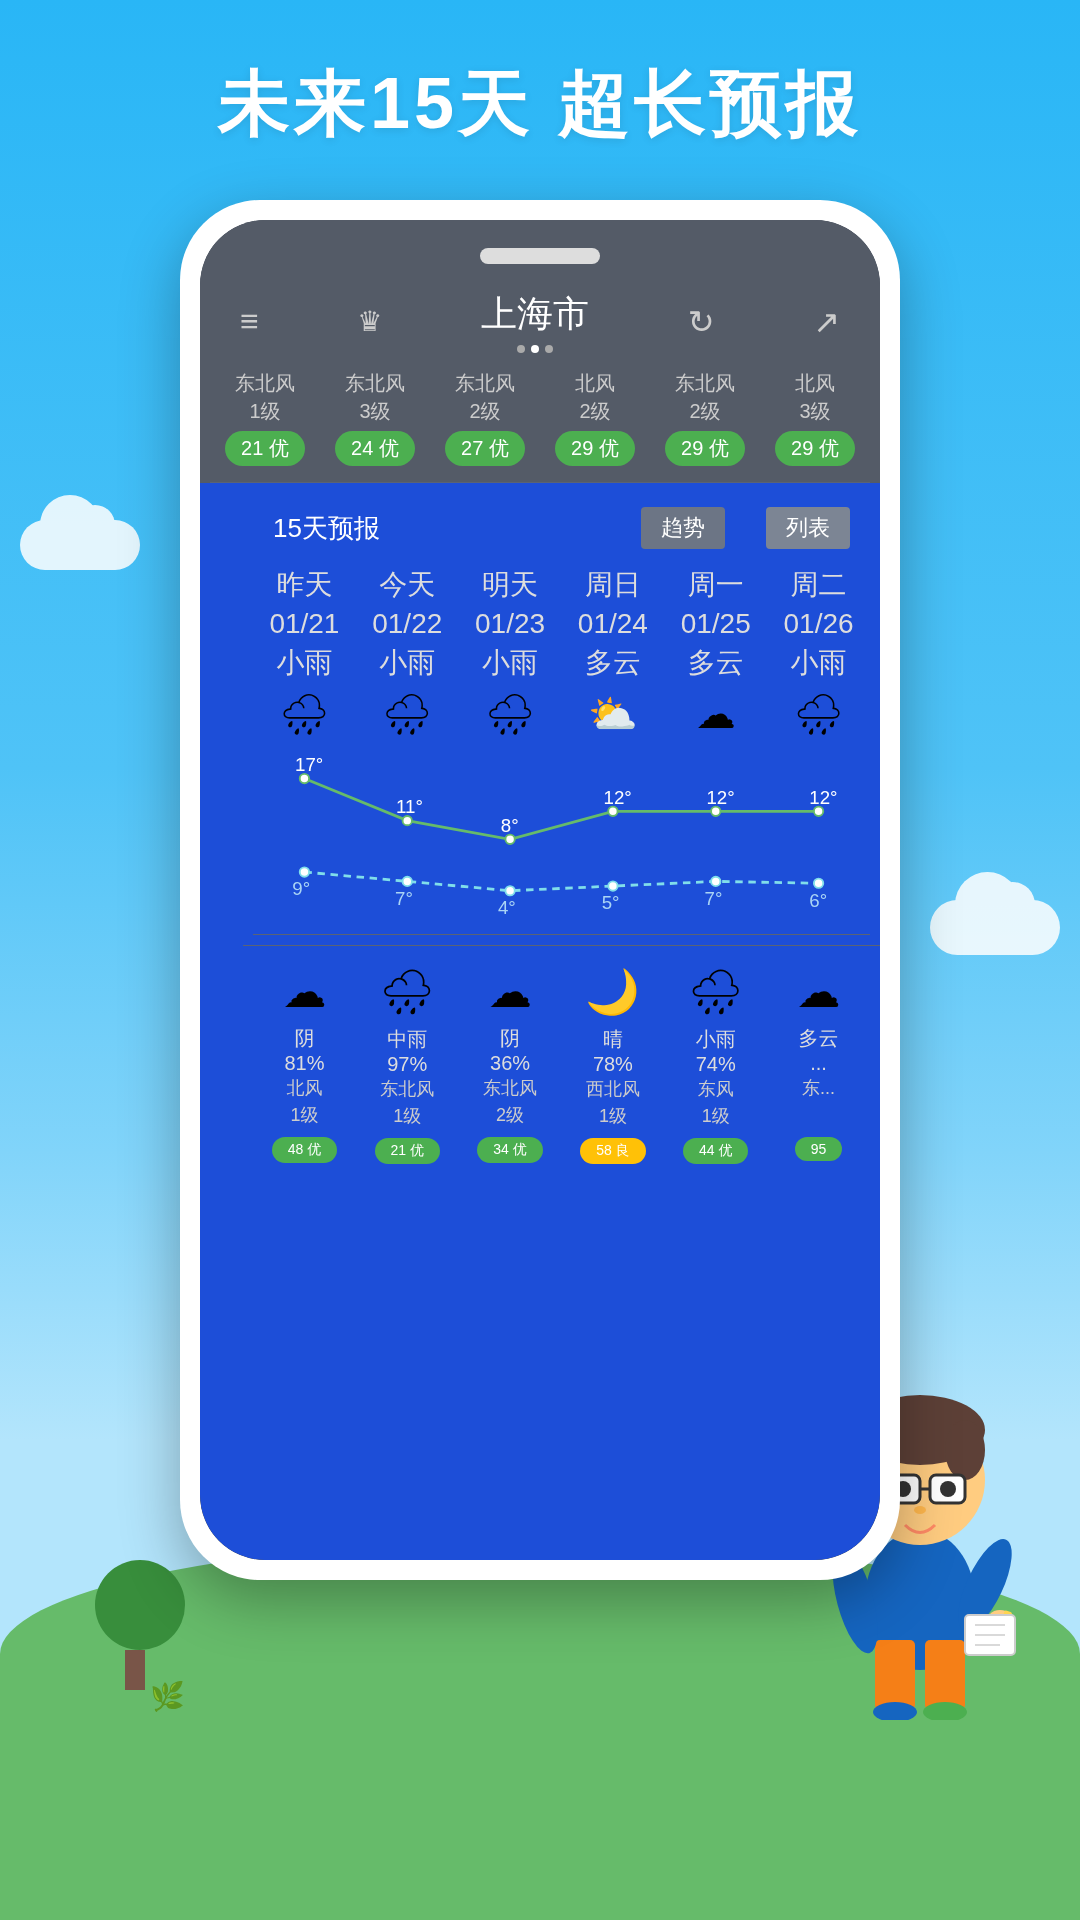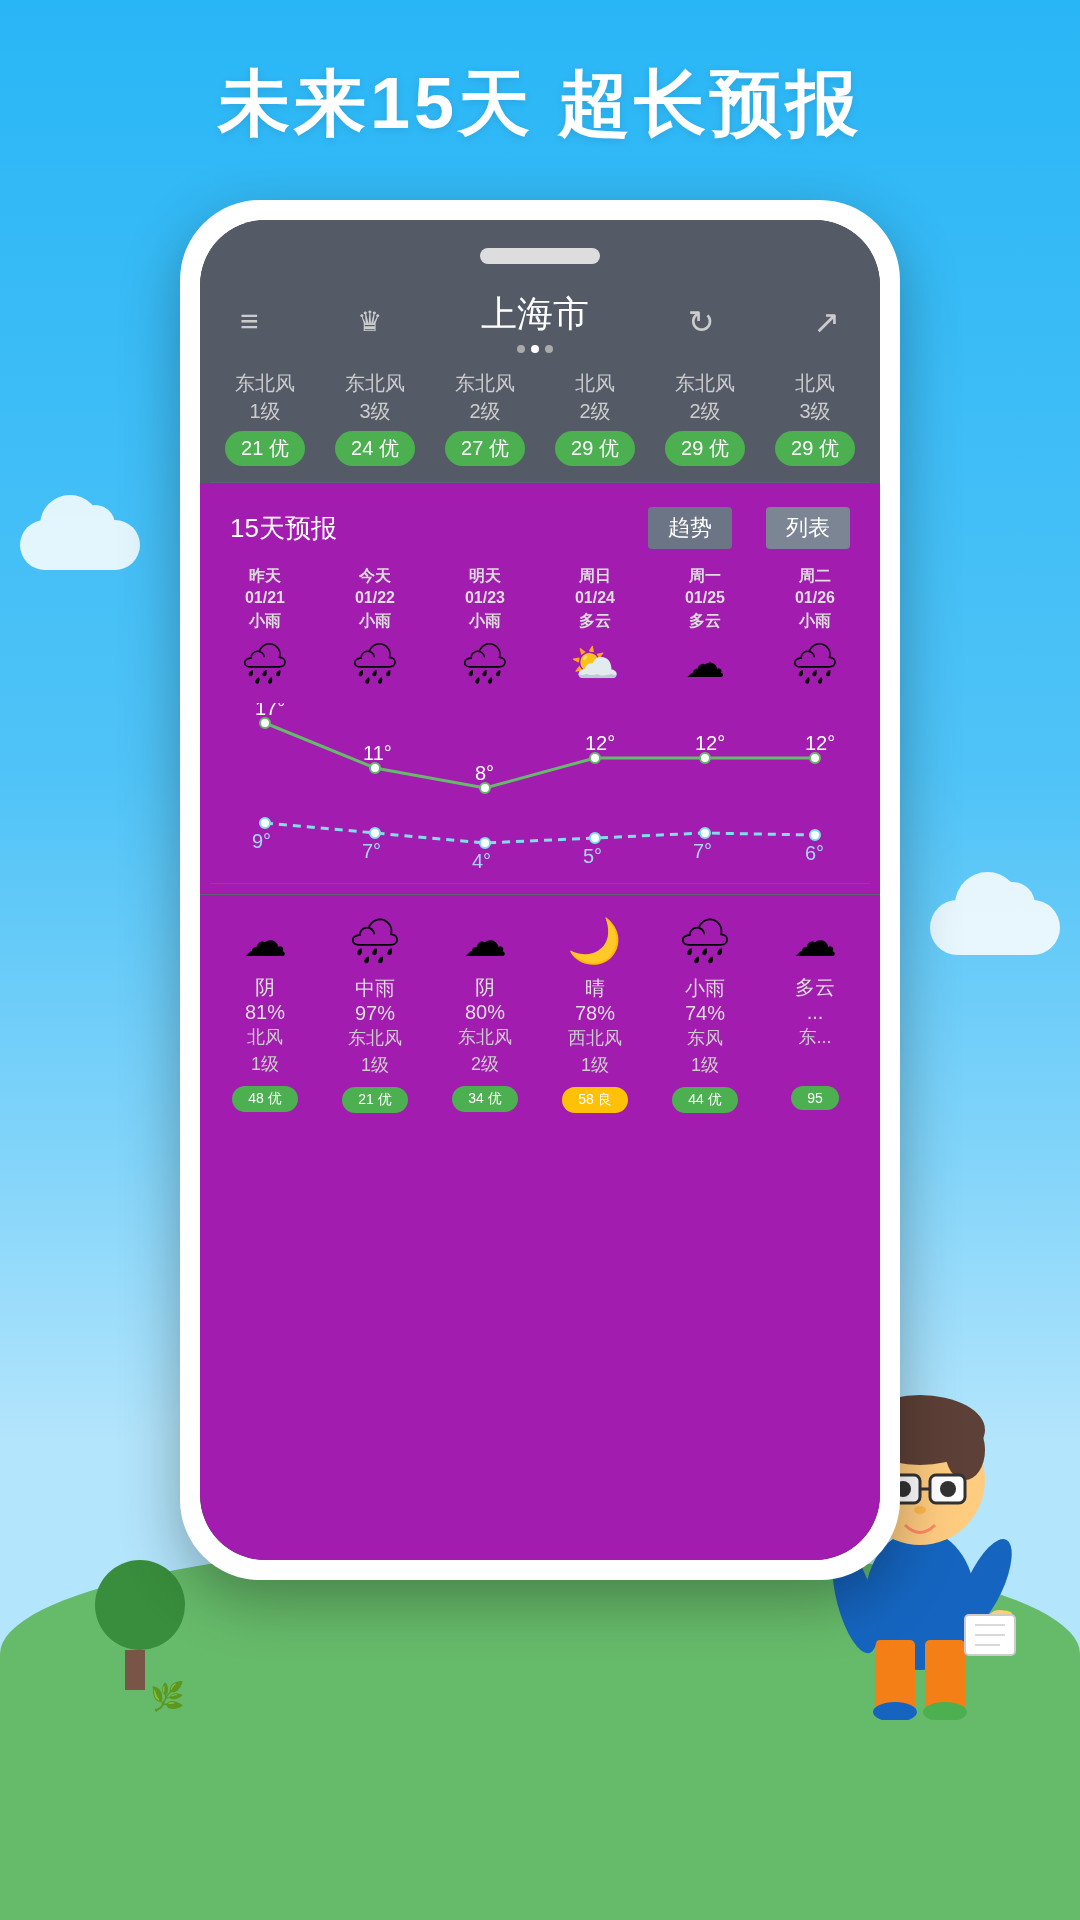--- a/index.html
+++ b/index.html
@@ -143,37 +143,38 @@
       background: #4caf50;
       color: white;
       border-radius: 20px;
       padding: 4px 16px;
       font-size: 20px;
       margin-top: 6px;
     }
 
     
     .forecast-section {
-      background: #a21caf;
+      background: #1d4ed8;
       flex: 1;
       overflow: hidden;
+      padding-left: 43px;
     }
     .forecast-header {
       display: flex;
       justify-content: space-between;
       align-items: center;
       padding: 24px 30px 16px;
     }
     .forecast-title {
       color: white;
       font-size: 26px;
     }
     .forecast-tabs {
       display: flex;
-      gap: 5px;
+      gap: 12px;
     }
     .forecast-tab {
       background: #6c7585;
       color: white;
       padding: 6px 20px;
       font-size: 22px;
       border-radius: 4px;
     }
     .forecast-tab.active {
       background: #7c8594;
@@ -185,23 +186,22 @@
       display: flex;
       padding: 0 10px;
       margin-bottom: 8px;
     }
     .day-col {
       flex: 1;
       text-align: center;
     }
     .day-label {
       color: #ddd;
-      font-size: 16px;
+      font-size: 28px;
       line-height: 1.4;
-      font-weight: bold;
     }
     .weather-icon {
       font-size: 40px;
       display: block;
       margin: 8px 0;
       text-align: center;
     }
 
     
     .chart-area {
@@ -546,21 +546,21 @@
           <div class="detail-col">
             <span class="detail-icon">🌧</span>
             <div class="detail-type">中雨</div>
             <div class="detail-humidity">97%</div>
             <div class="detail-wind">东北风<br>1级</div>
             <div class="detail-badge">21 优</div>
           </div>
           <div class="detail-col">
             <span class="detail-icon">☁</span>
             <div class="detail-type">阴</div>
-            <div class="detail-humidity">80%</div>
+            <div class="detail-humidity">36%</div>
             <div class="detail-wind">东北风<br>2级</div>
             <div class="detail-badge">34 优</div>
           </div>
           <div class="detail-col">
             <span class="detail-icon">🌙</span>
             <div class="detail-type">晴</div>
             <div class="detail-humidity">78%</div>
             <div class="detail-wind">西北风<br>1级</div>
             <div class="detail-badge yellow">58 良</div>
           </div>

